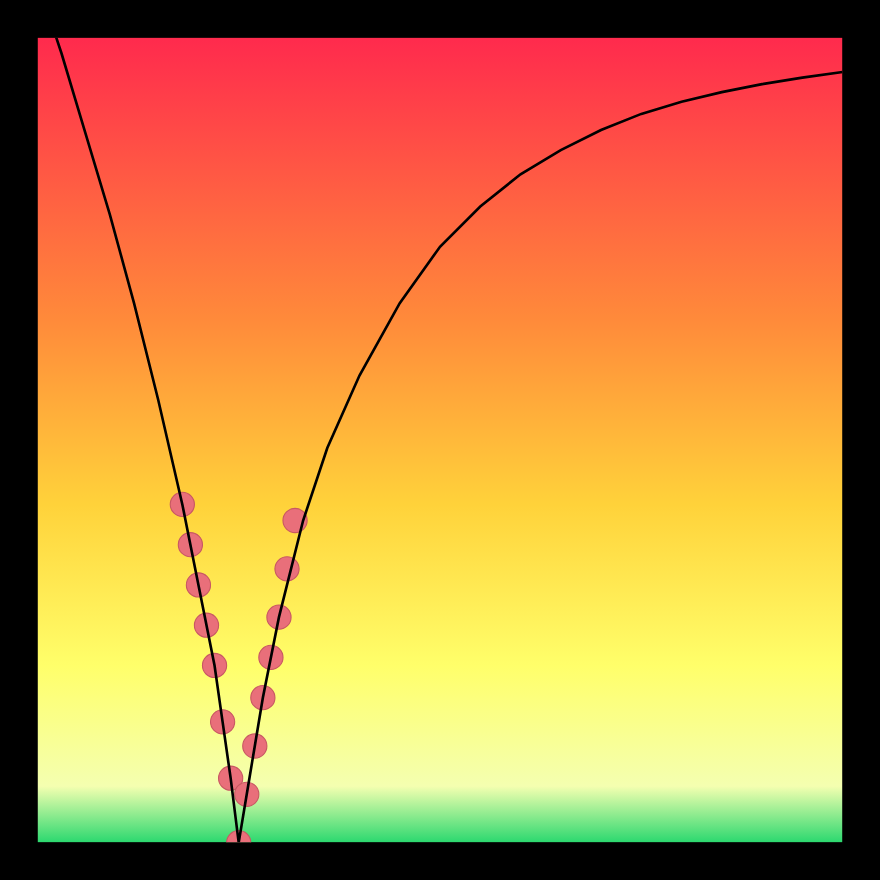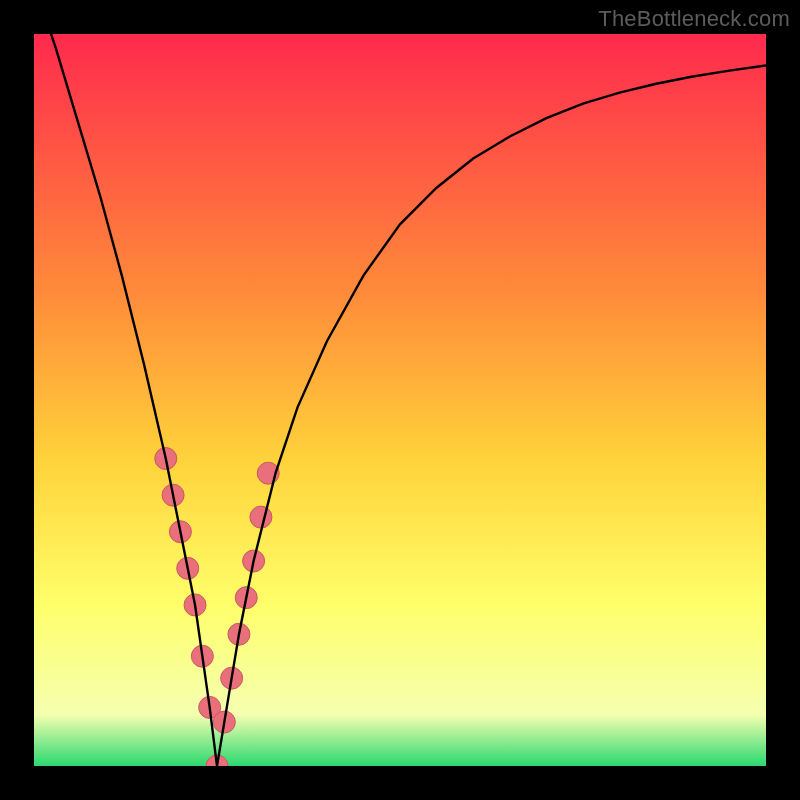--- a/index.html
+++ b/index.html
@@ -39,21 +39,20 @@
   }
   svg {
     display: block;
   }
 </style>
 </head>
 <body>
 
 <div class="frame">
 
-  <div class="watermark">TheBottleneck.com</div>
 
   <div class="plot">
     <svg id="chart-svg" width="732" height="732" viewBox="0 0 732 732">
       <defs>
         <linearGradient id="bg-grad" x1="0" y1="0" x2="0" y2="1">
           <stop id="g0" offset="0%" stop-color="#ff2a4d"></stop>
           <stop id="g1" offset="35%" stop-color="#ff8a3a"></stop>
           <stop id="g2" offset="58%" stop-color="#ffd23a"></stop>
           <stop id="g3" offset="78%" stop-color="#ffff6a"></stop>
           <stop id="g4" offset="93%" stop-color="#f4ffb0"></stop>

